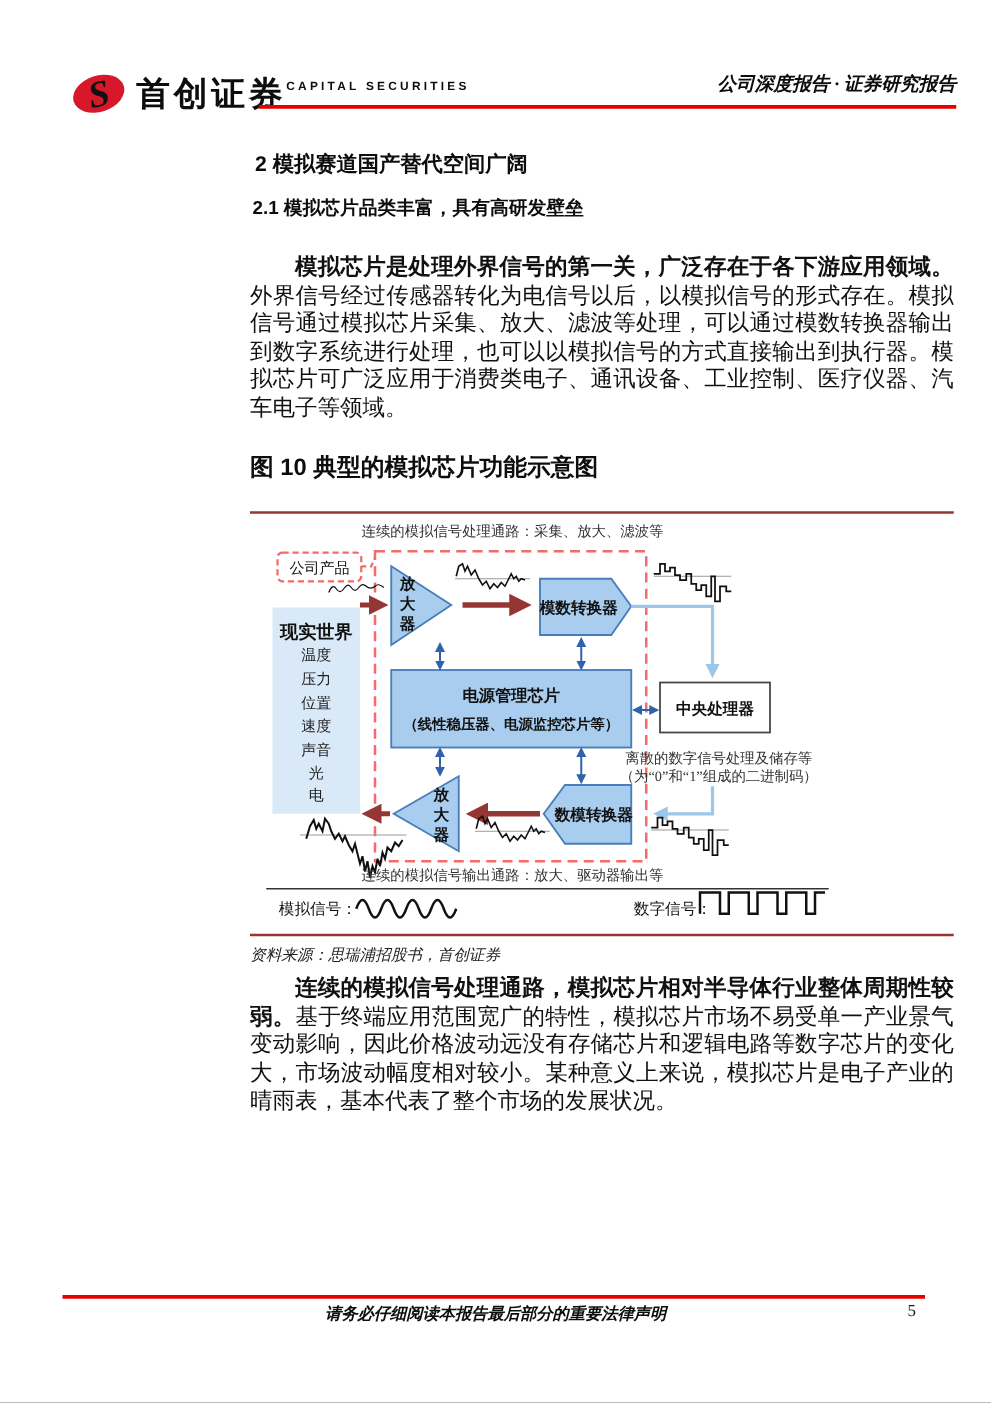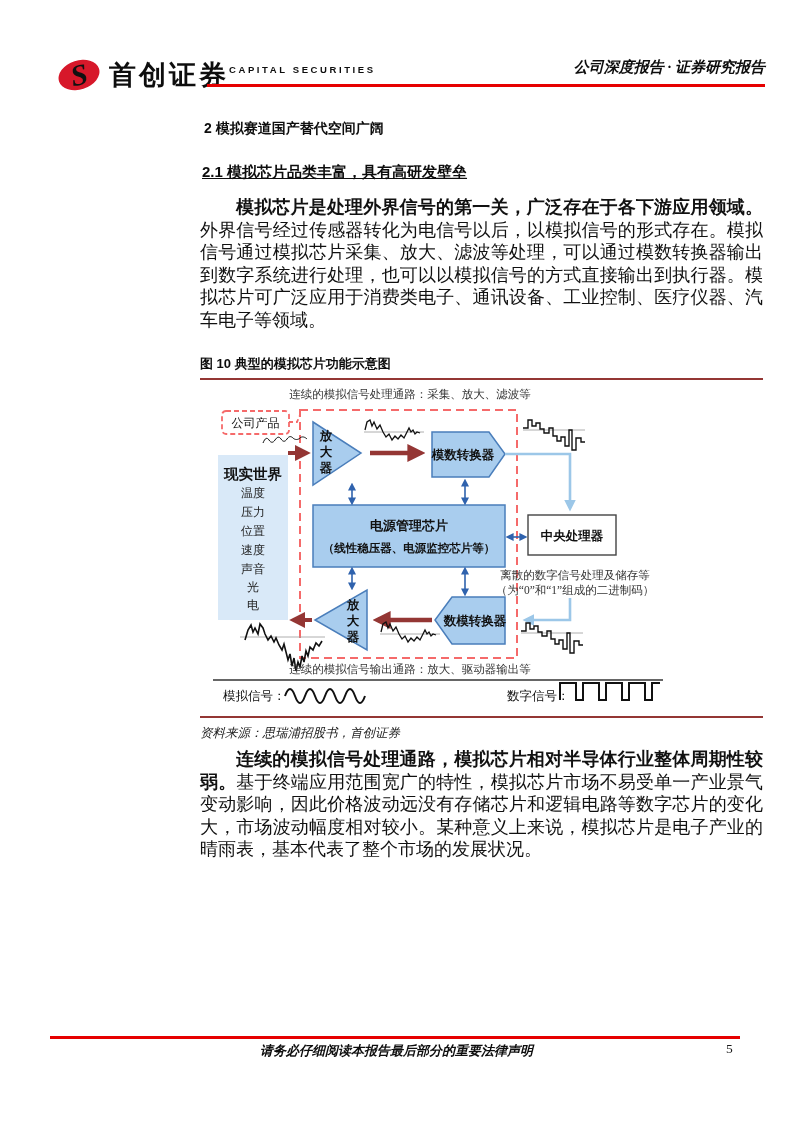--- a/index.html
+++ b/index.html
@@ -7,27 +7,27 @@
         font-family:"Liberation Serif",serif;color:#111;}
   
   .logo{position:absolute;left:56px;top:52px;display:flex;align-items:center;gap:7px;}
   .logo-text{display:flex;line-height:1;}
   .logo-cn{font-family:"Liberation Sans",sans-serif;font-weight:900;font-size:27px;letter-spacing:3px;color:#0d0d0d;}
   .logo-en{font-family:"Liberation Sans",sans-serif;font-weight:700;font-size:9.5px;letter-spacing:2.6px;color:#0d0d0d;margin-top:3px;}
   .hdr-line{position:absolute;left:207px;top:84px;width:558px;height:3px;background:#e60000;}
   .hdr-right{position:absolute;right:28px;top:58px;font-size:15px;font-weight:700;font-style:italic;color:#0d0d0d;}
   
   .content{position:absolute;left:200px;top:110px;width:563px;}
-  h1{font-family:"Liberation Sans",sans-serif;font-size:14px;font-weight:800;margin:10px 0 25px 4px;color:#0d0d0d;}
-  h2{font-family:"Liberation Sans",sans-serif;font-size:15px;font-weight:800;margin:0 0 14px 2px;color:#0d0d0d;text-decoration:underline;}
+  h1{font-family:"Liberation Sans",sans-serif;font-size:17px;font-weight:800;margin:10px 0 14px 4px;color:#0d0d0d;}
+  h2{font-family:"Liberation Sans",sans-serif;font-size:15px;font-weight:800;margin:0 0 26px 2px;color:#0d0d0d;}
   p.body{font-size:18px;line-height:22.5px;text-align:justify;text-indent:2em;margin:6px 0;}
   p.body .lead{font-weight:700;}
   .figure{margin-top:24px;}
-  .fig-caption{font-family:"Liberation Sans",sans-serif;font-weight:700;font-size:13px;color:#0d0d0d;
-               padding-bottom:5px;border-bottom:2.5px solid #943634;}
+  .fig-caption{font-family:"Liberation Sans",sans-serif;font-weight:700;font-size:19px;color:#0d0d0d;
+               padding-bottom:22px;border-bottom:2.5px solid #943634;}
   .fig-svg{display:block;margin-top:2px;}
   .fig-source{border-top:2px solid #943634;margin-top:4px;padding-top:7px;font-style:italic;font-size:12.5px;color:#222;}
   .para2{margin-top:26px;}
   
   .ftr-line{position:absolute;left:50px;top:1036px;width:690px;height:3px;background:#e60000;}
   .ftr-text{position:absolute;left:0;top:1042px;width:100%;text-align:center;font-weight:700;font-style:italic;font-size:13px;color:#0d0d0d;}
   .ftr-page{position:absolute;left:726px;top:1041px;font-size:13.5px;color:#1a1a1a;}
   
   text{font-family:"Liberation Serif",serif;fill:#111;}
   .dlabel{font-size:11.5px;fill:#333;}

